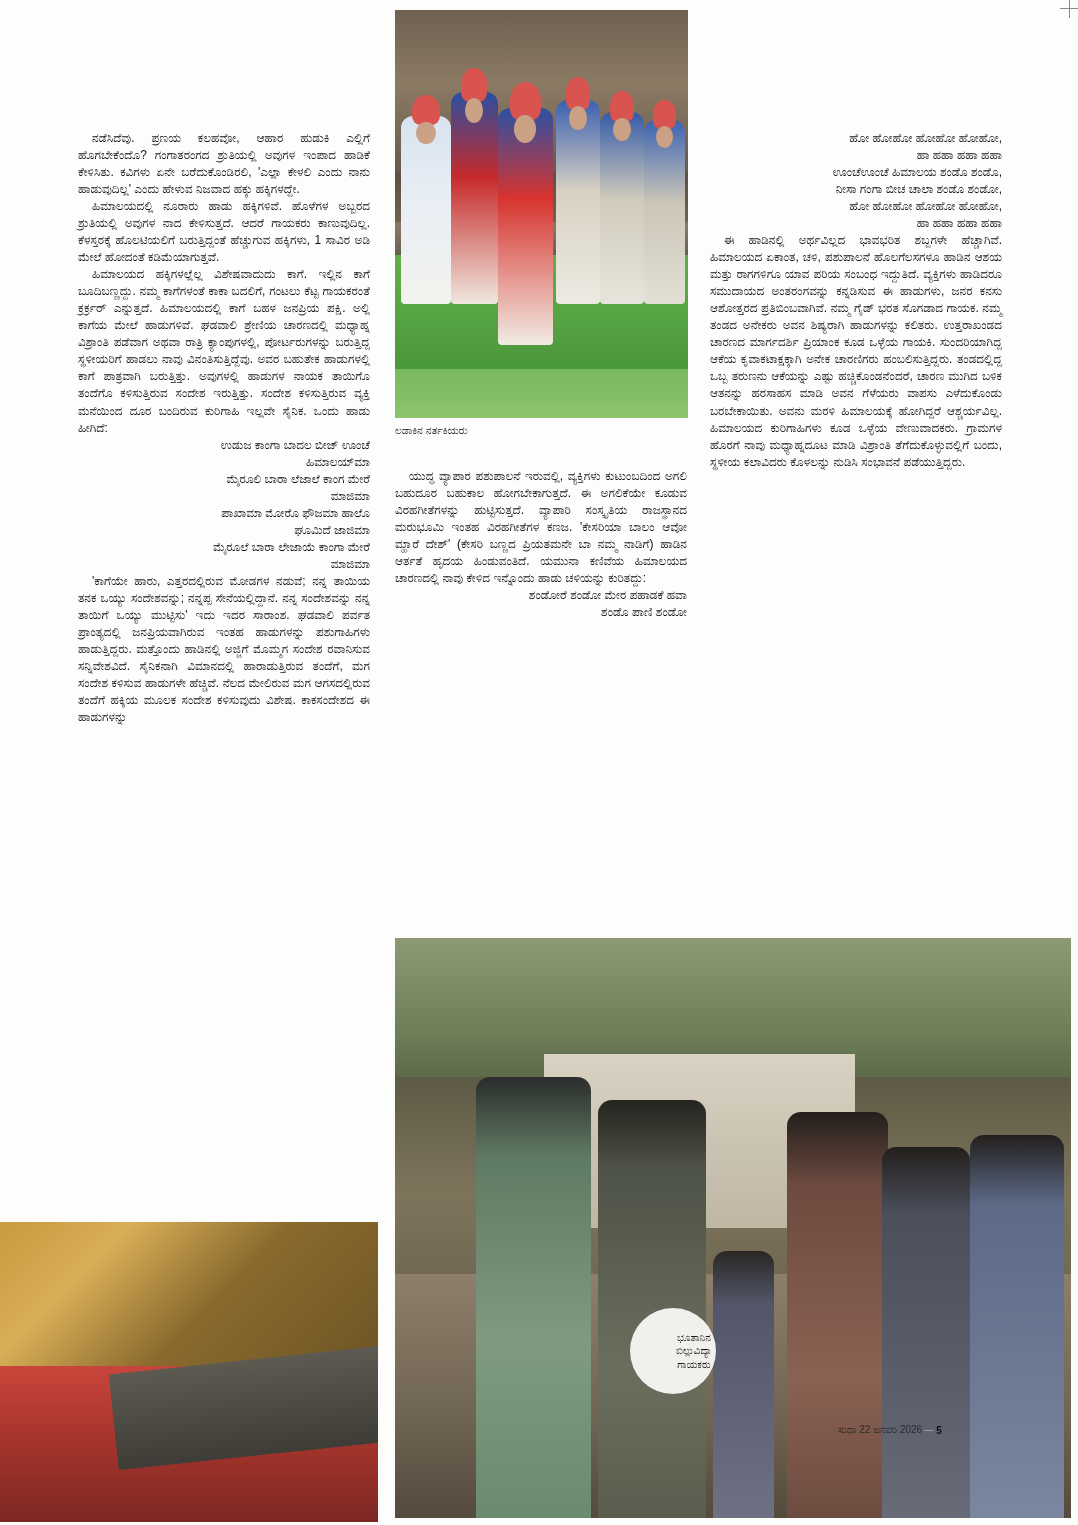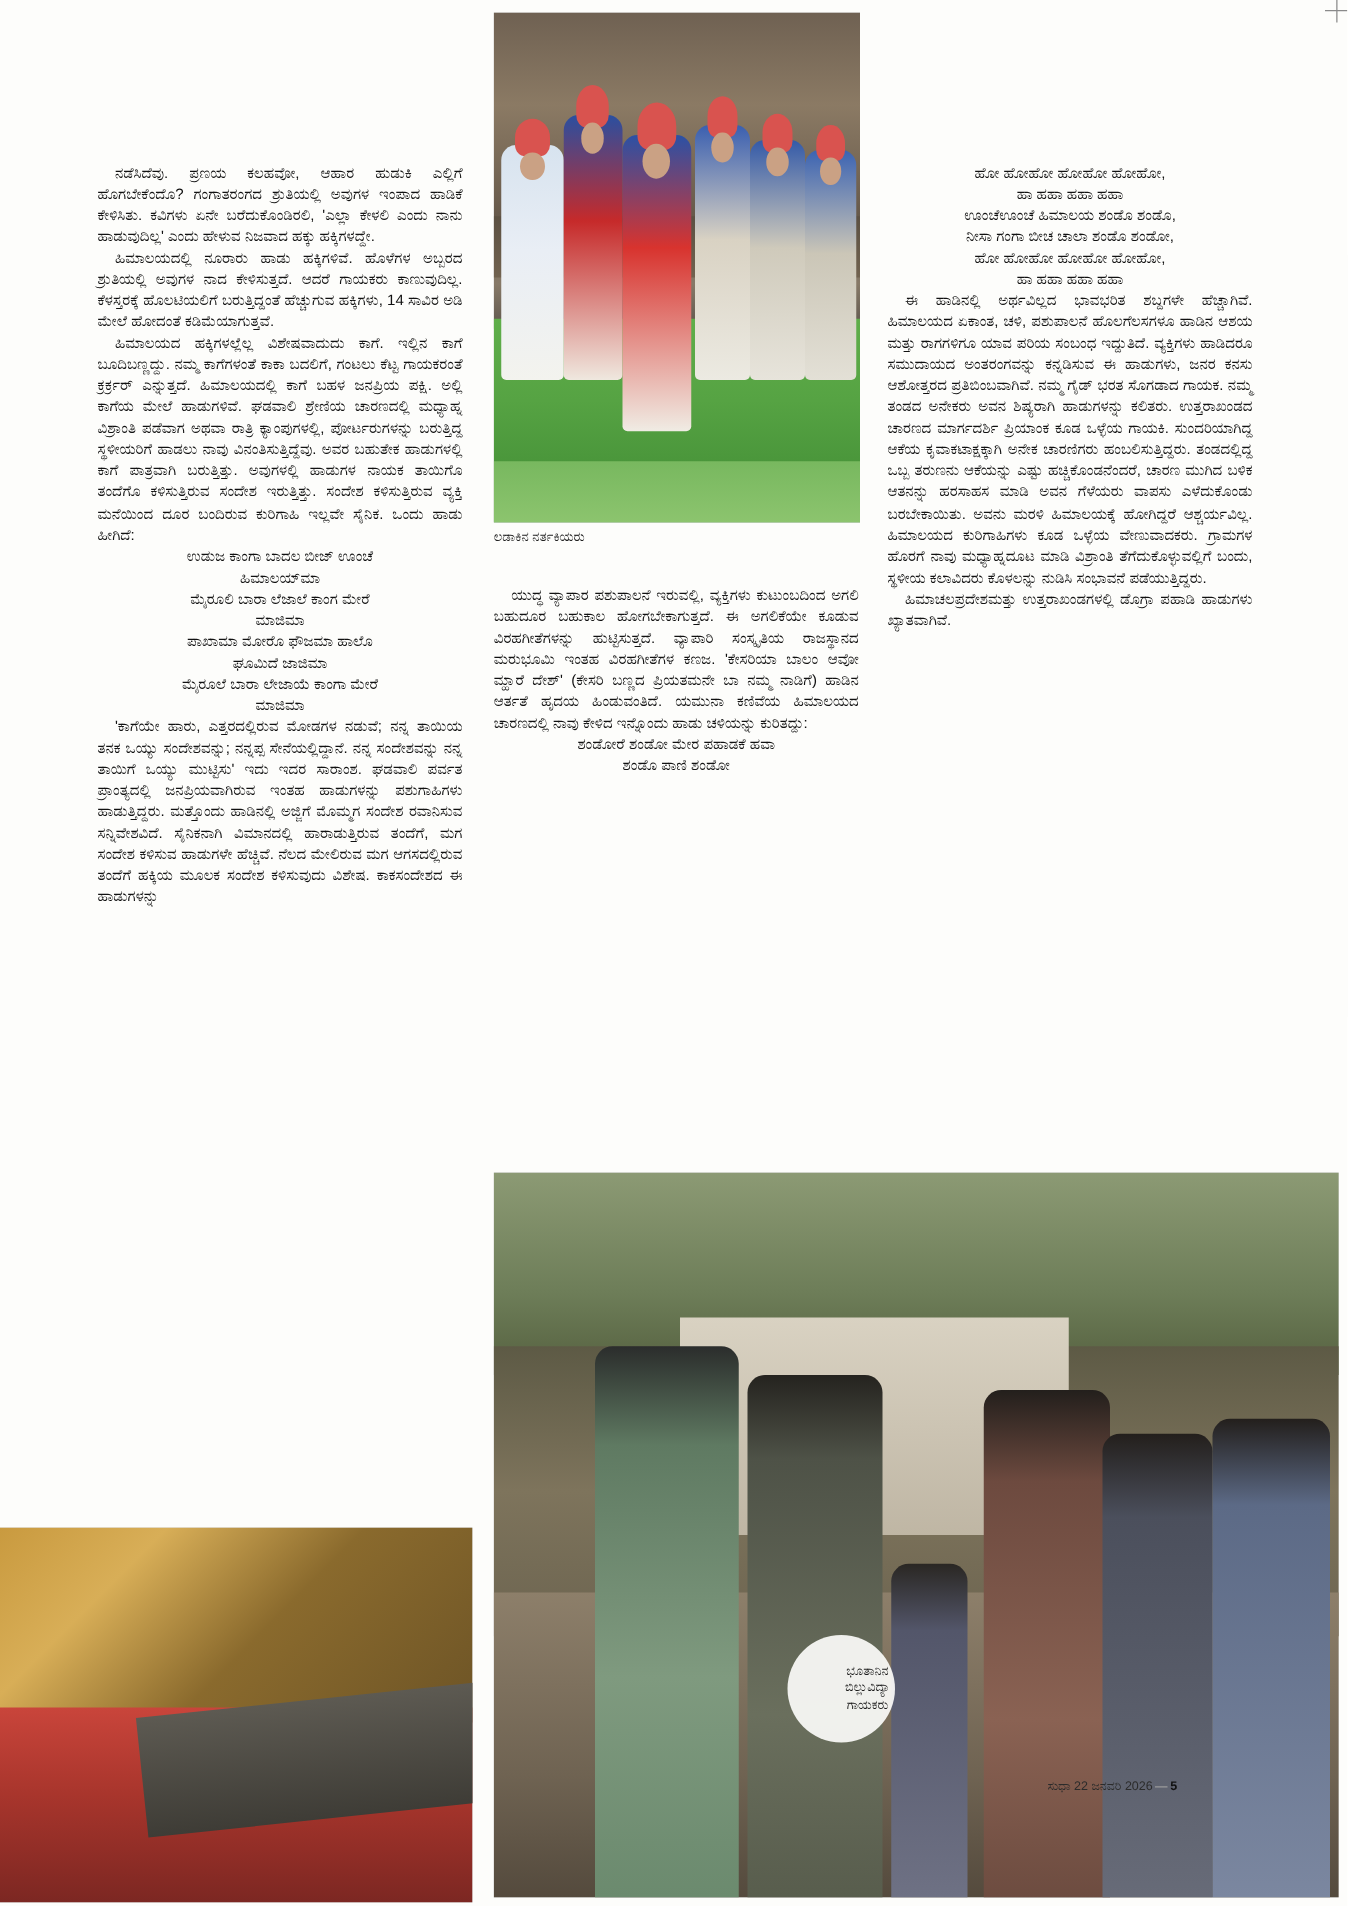--- a/index.html
+++ b/index.html
@@ -35,21 +35,21 @@
     text-align: justify;
     text-justify: inter-word;
   }
   .col p {
     margin: 0 0 0 0;
     text-indent: 14px;
   }
   .col p.noind { text-indent: 0; }
   .col p.verse {
     text-indent: 0;
-    text-align: center;
+    text-align: right;
   }
 
   #col-left  { left: 78px;  top: 130px; width: 292px; }
   #col-mid   { left: 395px; top: 468px; width: 292px; }
   #col-right { left: 710px; top: 130px; width: 292px; }
 
   
   .photo {
     position: absolute;
     overflow: hidden;
@@ -223,21 +223,21 @@
       </div>
     <div class="dancer d6">
         <div class="hat"></div>
         <div class="face"></div>
       </div>
   </div>
   <div class="caption" id="caption-top">ಲಡಾಕಿನ ನರ್ತಕಿಯರು</div>
 
   <div class="col" id="col-left">
     <p>ನಡೆಸಿದೆವು. ಪ್ರಣಯ ಕಲಹವೋ, ಆಹಾರ ಹುಡುಕಿ ಎಲ್ಲಿಗೆ ಹೊಗಬೇಕೆಂದೊ? ಗಂಗಾತರಂಗದ ಶ್ರುತಿಯಲ್ಲಿ ಅವುಗಳ ಇಂಪಾದ ಹಾಡಿಕೆ ಕೇಳಿಸಿತು. ಕವಿಗಳು ಏನೇ ಬರೆದುಕೊಂಡಿರಲಿ, 'ಎಲ್ಲಾ ಕೇಳಲಿ ಎಂದು ನಾನು ಹಾಡುವುದಿಲ್ಲ' ಎಂದು ಹೇಳುವ ನಿಜವಾದ ಹಕ್ಕು ಹಕ್ಕಿಗಳದ್ದೇ.</p>
-    <p>ಹಿಮಾಲಯದಲ್ಲಿ ನೂರಾರು ಹಾಡು ಹಕ್ಕಿಗಳಿವೆ. ಹೊಳೆಗಳ ಅಬ್ಬರದ ಶ್ರುತಿಯಲ್ಲಿ ಅವುಗಳ ನಾದ ಕೇಳಿಸುತ್ತದೆ. ಆದರೆ ಗಾಯಕರು ಕಾಣುವುದಿಲ್ಲ. ಕೆಳಸ್ತರಕ್ಕೆ ಹೊಲಟಿಯಲಿಗೆ ಬರುತ್ತಿದ್ದಂತೆ ಹೆಚ್ಚುಗುವ ಹಕ್ಕಿಗಳು, 14 ಸಾವಿರ ಅಡಿ ಮೇಲೆ ಹೋದಂತೆ ಕಡಿಮೆಯಾಗುತ್ತವೆ.</p>
+    <p>ಹಿಮಾಲಯದಲ್ಲಿ ನೂರಾರು ಹಾಡು ಹಕ್ಕಿಗಳಿವೆ. ಹೊಳೆಗಳ ಅಬ್ಬರದ ಶ್ರುತಿಯಲ್ಲಿ ಅವುಗಳ ನಾದ ಕೇಳಿಸುತ್ತದೆ. ಆದರೆ ಗಾಯಕರು ಕಾಣುವುದಿಲ್ಲ. ಕೆಳಸ್ತರಕ್ಕೆ ಹೊಲಟಿಯಲಿಗೆ ಬರುತ್ತಿದ್ದಂತೆ ಹೆಚ್ಚುಗುವ ಹಕ್ಕಿಗಳು, 1 ಸಾವಿರ ಅಡಿ ಮೇಲೆ ಹೋದಂತೆ ಕಡಿಮೆಯಾಗುತ್ತವೆ.</p>
     <p>ಹಿಮಾಲಯದ ಹಕ್ಕಿಗಳಲ್ಲೆಲ್ಲ ವಿಶೇಷವಾದುದು ಕಾಗೆ. ಇಲ್ಲಿನ ಕಾಗೆ ಬೂದಿಬಣ್ಣದ್ದು. ನಮ್ಮ ಕಾಗೆಗಳಂತೆ ಕಾಕಾ ಬದಲಿಗೆ, ಗಂಟಲು ಕೆಟ್ಟ ಗಾಯಕರಂತೆ ಕ್ರರ್ಕ್ರರ್ ಎನ್ನುತ್ತದೆ. ಹಿಮಾಲಯದಲ್ಲಿ ಕಾಗೆ ಬಹಳ ಜನಪ್ರಿಯ ಪಕ್ಷಿ. ಅಲ್ಲಿ ಕಾಗೆಯ ಮೇಲೆ ಹಾಡುಗಳಿವೆ. ಘಡವಾಲಿ ಶ್ರೇಣಿಯ ಚಾರಣದಲ್ಲಿ ಮಧ್ಯಾಹ್ನ ವಿಶ್ರಾಂತಿ ಪಡೆವಾಗ ಅಥವಾ ರಾತ್ರಿ ಕ್ಯಾಂಪುಗಳಲ್ಲಿ, ಪೋರ್ಟರುಗಳನ್ನು ಬರುತ್ತಿದ್ದ ಸ್ಥಳೀಯರಿಗೆ ಹಾಡಲು ನಾವು ವಿನಂತಿಸುತ್ತಿದ್ದೆವು. ಅವರ ಬಹುತೇಕ ಹಾಡುಗಳಲ್ಲಿ ಕಾಗೆ ಪಾತ್ರವಾಗಿ ಬರುತ್ತಿತ್ತು. ಅವುಗಳಲ್ಲಿ ಹಾಡುಗಳ ನಾಯಕ ತಾಯಿಗೊ ತಂದೆಗೊ ಕಳಿಸುತ್ತಿರುವ ಸಂದೇಶ ಇರುತ್ತಿತ್ತು. ಸಂದೇಶ ಕಳಿಸುತ್ತಿರುವ ವ್ಯಕ್ತಿ ಮನೆಯಿಂದ ದೂರ ಬಂದಿರುವ ಕುರಿಗಾಹಿ ಇಲ್ಲವೇ ಸೈನಿಕ. ಒಂದು ಹಾಡು ಹೀಗಿದೆ:</p>
     <p class="verse">ಉಡುಜ ಕಾಂಗಾ ಬಾದಲ ಬೀಜ್ ಊಂಚೆ</p>
     <p class="verse">ಹಿಮಾಲಯ್‌ಮಾ</p>
     <p class="verse">ಮೈರೂಲಿ ಬಾರಾ ಲೆಜಾಲೆ ಕಾಂಗ ಮೇರೆ</p>
     <p class="verse">ಮಾಜಿಮಾ</p>
     <p class="verse">ಪಾಖಾಮಾ ಮೋರೊ ಫೌಜಮಾ ಹಾಲೊ</p>
     <p class="verse">ಘೂಮಿದೆ ಜಾಜಿಮಾ</p>
     <p class="verse">ಮೈರೂಲೆ ಬಾರಾ ಲೇಜಾಯೆ ಕಾಂಗಾ ಮೇರೆ</p>
     <p class="verse">ಮಾಜಿಮಾ</p>
     <p>'ಕಾಗೆಯೇ ಹಾರು, ಎತ್ತರದಲ್ಲಿರುವ ಮೋಡಗಳ ನಡುವೆ; ನನ್ನ ತಾಯಿಯ ತನಕ ಒಯ್ಯು ಸಂದೇಶವನ್ನು; ನನ್ನಪ್ಪ ಸೇನೆಯಲ್ಲಿದ್ದಾನೆ. ನನ್ನ ಸಂದೇಶವನ್ನು ನನ್ನ ತಾಯಿಗೆ ಒಯ್ಯು ಮುಟ್ಟಿಸು' ಇದು ಇದರ ಸಾರಾಂಶ. ಘಡವಾಲಿ ಪರ್ವತ ಪ್ರಾಂತ್ಯದಲ್ಲಿ ಜನಪ್ರಿಯವಾಗಿರುವ ಇಂತಹ ಹಾಡುಗಳನ್ನು ಪಶುಗಾಹಿಗಳು ಹಾಡುತ್ತಿದ್ದರು. ಮತ್ತೊಂದು ಹಾಡಿನಲ್ಲಿ ಅಜ್ಜಿಗೆ ಮೊಮ್ಮಗ ಸಂದೇಶ ರವಾನಿಸುವ ಸನ್ನಿವೇಶವಿದೆ. ಸೈನಿಕನಾಗಿ ವಿಮಾನದಲ್ಲಿ ಹಾರಾಡುತ್ತಿರುವ ತಂದೆಗೆ, ಮಗ ಸಂದೇಶ ಕಳಿಸುವ ಹಾಡುಗಳೇ ಹೆಚ್ಚಿವೆ. ನೆಲದ ಮೇಲಿರುವ ಮಗ ಆಗಸದಲ್ಲಿರುವ ತಂದೆಗೆ ಹಕ್ಕಿಯ ಮೂಲಕ ಸಂದೇಶ ಕಳಿಸುವುದು ವಿಶೇಷ. ಕಾಕಸಂದೇಶದ ಈ ಹಾಡುಗಳನ್ನು</p>
@@ -250,21 +250,20 @@
   </div>
 
   <div class="col" id="col-right">
     <p class="verse">ಹೋ ಹೋಹೋ ಹೋಹೋ ಹೋಹೋ,</p>
     <p class="verse">ಹಾ ಹಹಾ ಹಹಾ ಹಹಾ</p>
     <p class="verse">ಊಂಚೆಊಂಚೆ ಹಿಮಾಲಯ ಶಂಡೊ ಶಂಡೊ,</p>
     <p class="verse">ನೀಸಾ ಗಂಗಾ ಬೀಚ ಚಾಲಾ ಶಂಡೊ ಶಂಡೋ,</p>
     <p class="verse">ಹೋ ಹೋಹೋ ಹೋಹೋ ಹೋಹೋ,</p>
     <p class="verse">ಹಾ ಹಹಾ ಹಹಾ ಹಹಾ</p>
     <p>ಈ ಹಾಡಿನಲ್ಲಿ ಅರ್ಥವಿಲ್ಲದ ಭಾವಭರಿತ ಶಬ್ದಗಳೇ ಹೆಚ್ಚಾಗಿವೆ. ಹಿಮಾಲಯದ ಏಕಾಂತ, ಚಳಿ, ಪಶುಪಾಲನೆ ಹೊಲಗೆಲಸಗಳೂ ಹಾಡಿನ ಆಶಯ ಮತ್ತು ರಾಗಗಳಿಗೂ ಯಾವ ಪರಿಯ ಸಂಬಂಧ ಇದ್ದುತಿದೆ. ವ್ಯಕ್ತಿಗಳು ಹಾಡಿದರೂ ಸಮುದಾಯದ ಅಂತರಂಗವನ್ನು ಕನ್ನಡಿಸುವ ಈ ಹಾಡುಗಳು, ಜನರ ಕನಸು ಆಶೋತ್ತರದ ಪ್ರತಿಬಿಂಬವಾಗಿವೆ. ನಮ್ಮ ಗೈಡ್ ಭರತ ಸೊಗಡಾದ ಗಾಯಕ. ನಮ್ಮ ತಂಡದ ಅನೇಕರು ಅವನ ಶಿಷ್ಯರಾಗಿ ಹಾಡುಗಳನ್ನು ಕಲಿತರು. ಉತ್ತರಾಖಂಡದ ಚಾರಣದ ಮಾರ್ಗದರ್ಶಿ ಪ್ರಿಯಾಂಕ ಕೂಡ ಒಳ್ಳೆಯ ಗಾಯಕಿ. ಸುಂದರಿಯಾಗಿದ್ದ ಆಕೆಯ ಕೃವಾಕಟಾಕ್ಷಕ್ಕಾಗಿ ಅನೇಕ ಚಾರಣಿಗರು ಹಂಬಲಿಸುತ್ತಿದ್ದರು. ತಂಡದಲ್ಲಿದ್ದ ಒಬ್ಬ ತರುಣನು ಆಕೆಯನ್ನು ಎಷ್ಟು ಹಚ್ಚಿಕೊಂಡನೆಂದರೆ, ಚಾರಣ ಮುಗಿದ ಬಳಿಕ ಆತನನ್ನು ಹರಸಾಹಸ ಮಾಡಿ ಅವನ ಗೆಳೆಯರು ವಾಪಸು ಎಳೆದುಕೊಂಡು ಬರಬೇಕಾಯಿತು. ಅವನು ಮರಳಿ ಹಿಮಾಲಯಕ್ಕೆ ಹೋಗಿದ್ದರೆ ಆಶ್ಚರ್ಯವಿಲ್ಲ. ಹಿಮಾಲಯದ ಕುರಿಗಾಹಿಗಳು ಕೂಡ ಒಳ್ಳೆಯ ವೇಣುವಾದಕರು. ಗ್ರಾಮಗಳ ಹೊರಗೆ ನಾವು ಮಧ್ಯಾಹ್ನದೂಟ ಮಾಡಿ ವಿಶ್ರಾಂತಿ ತೆಗೆದುಕೊಳ್ಳುವಲ್ಲಿಗೆ ಬಂದು, ಸ್ಥಳೀಯ ಕಲಾವಿದರು ಕೊಳಲನ್ನು ನುಡಿಸಿ ಸಂಭಾವನೆ ಪಡೆಯುತ್ತಿದ್ದರು.</p>
-    <p>ಹಿಮಾಚಲಪ್ರದೇಶಮತ್ತು ಉತ್ತರಾಖಂಡಗಳಲ್ಲಿ ಡೊಗ್ರಾ ಪಹಾಡಿ ಹಾಡುಗಳು ಖ್ಯಾತವಾಗಿವೆ.</p>
   </div>
 
   <div class="photo" id="photo-bottom">
     <div class="sky2"></div>
     <div class="mid"></div>
     <div class="bldg"></div>
     <div class="ground"></div>
     <div class="archer a1"></div>
     <div class="archer a2"></div>
     <div class="archer a3"></div>

